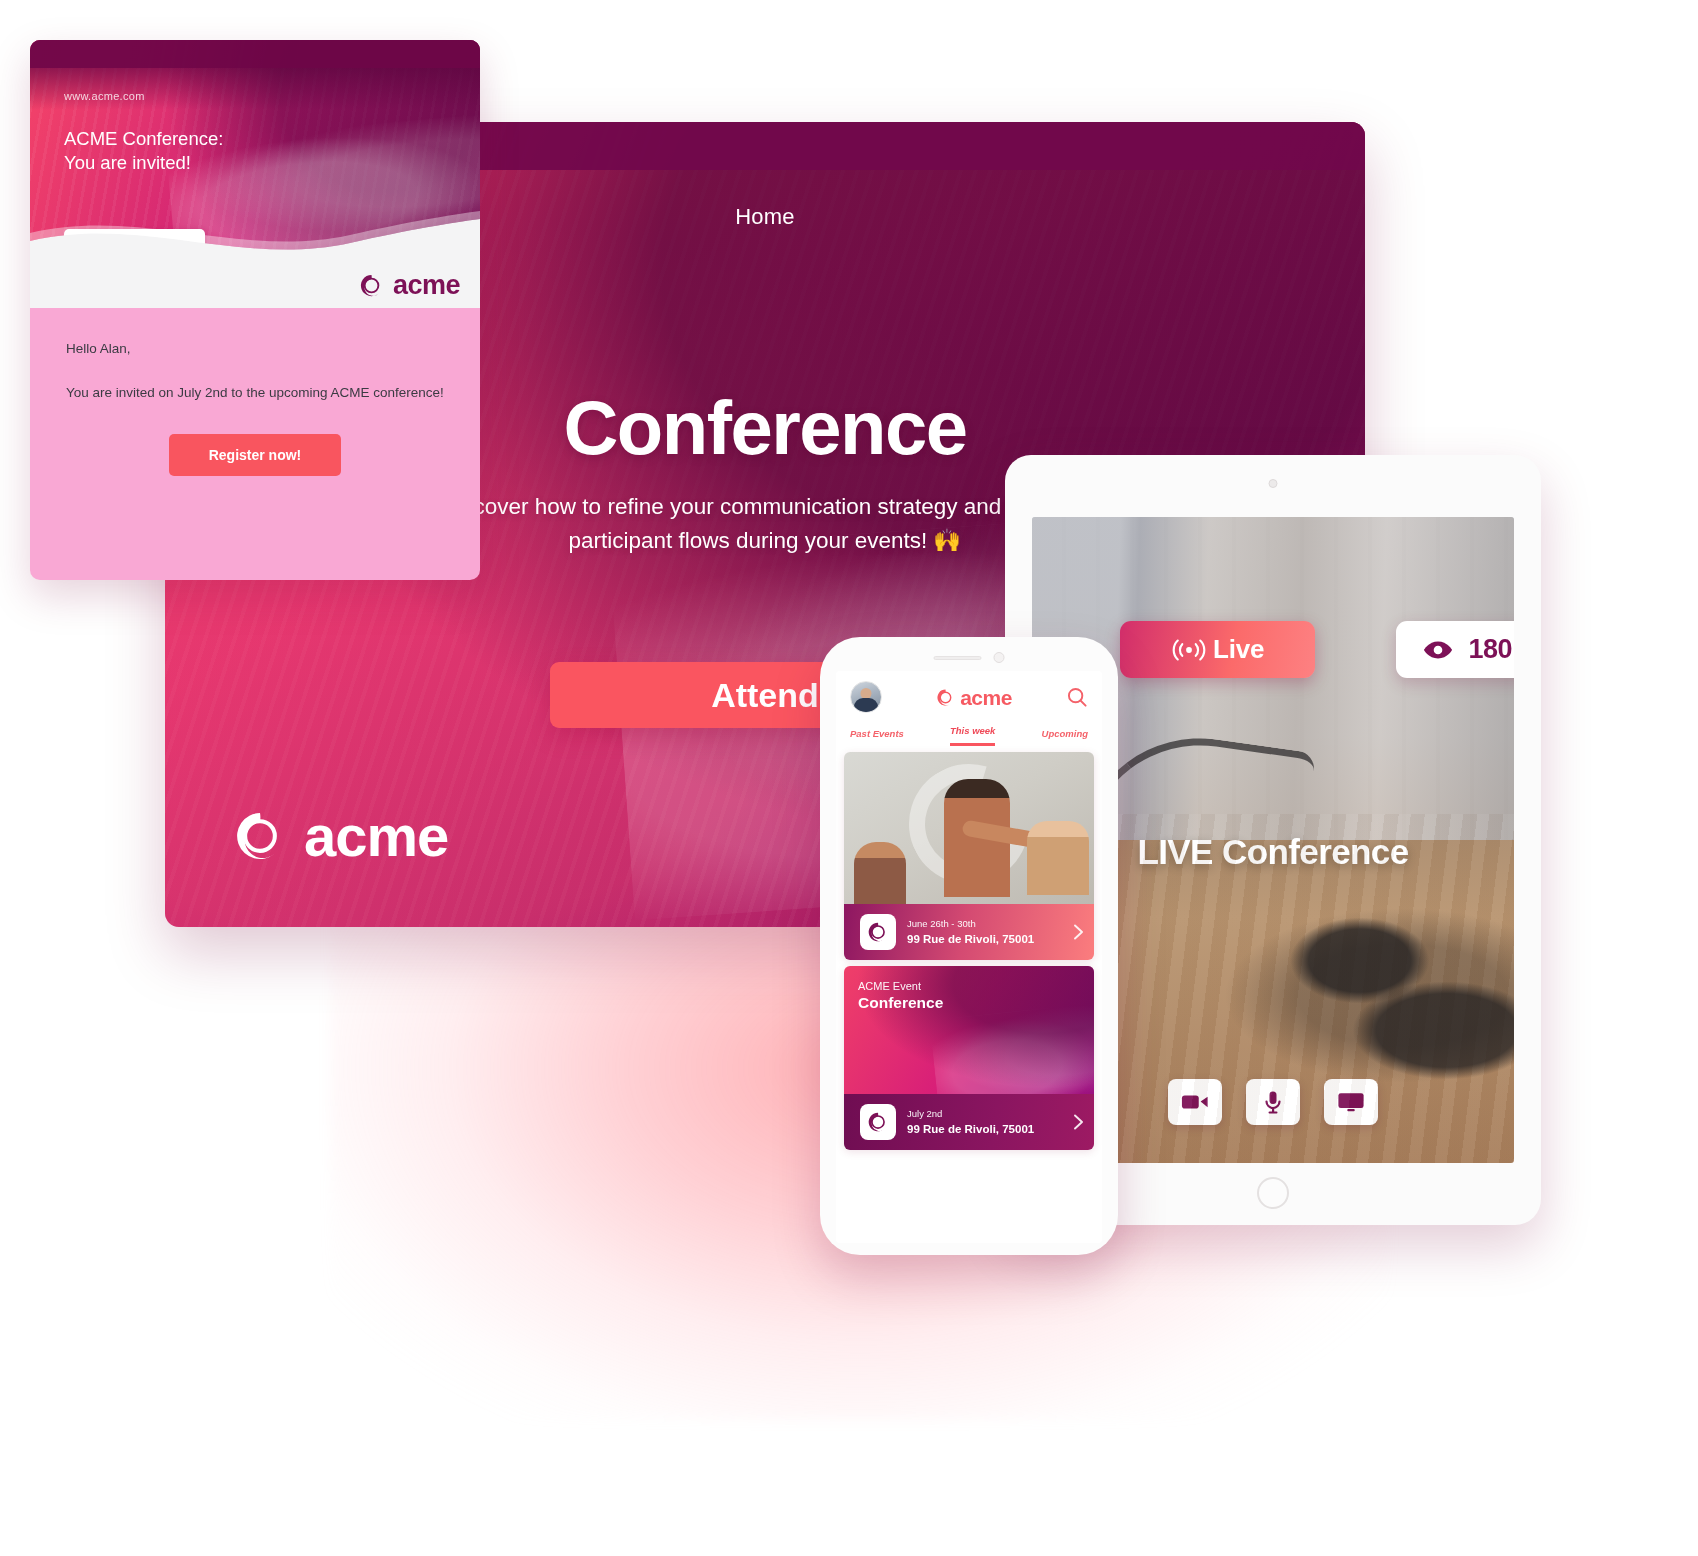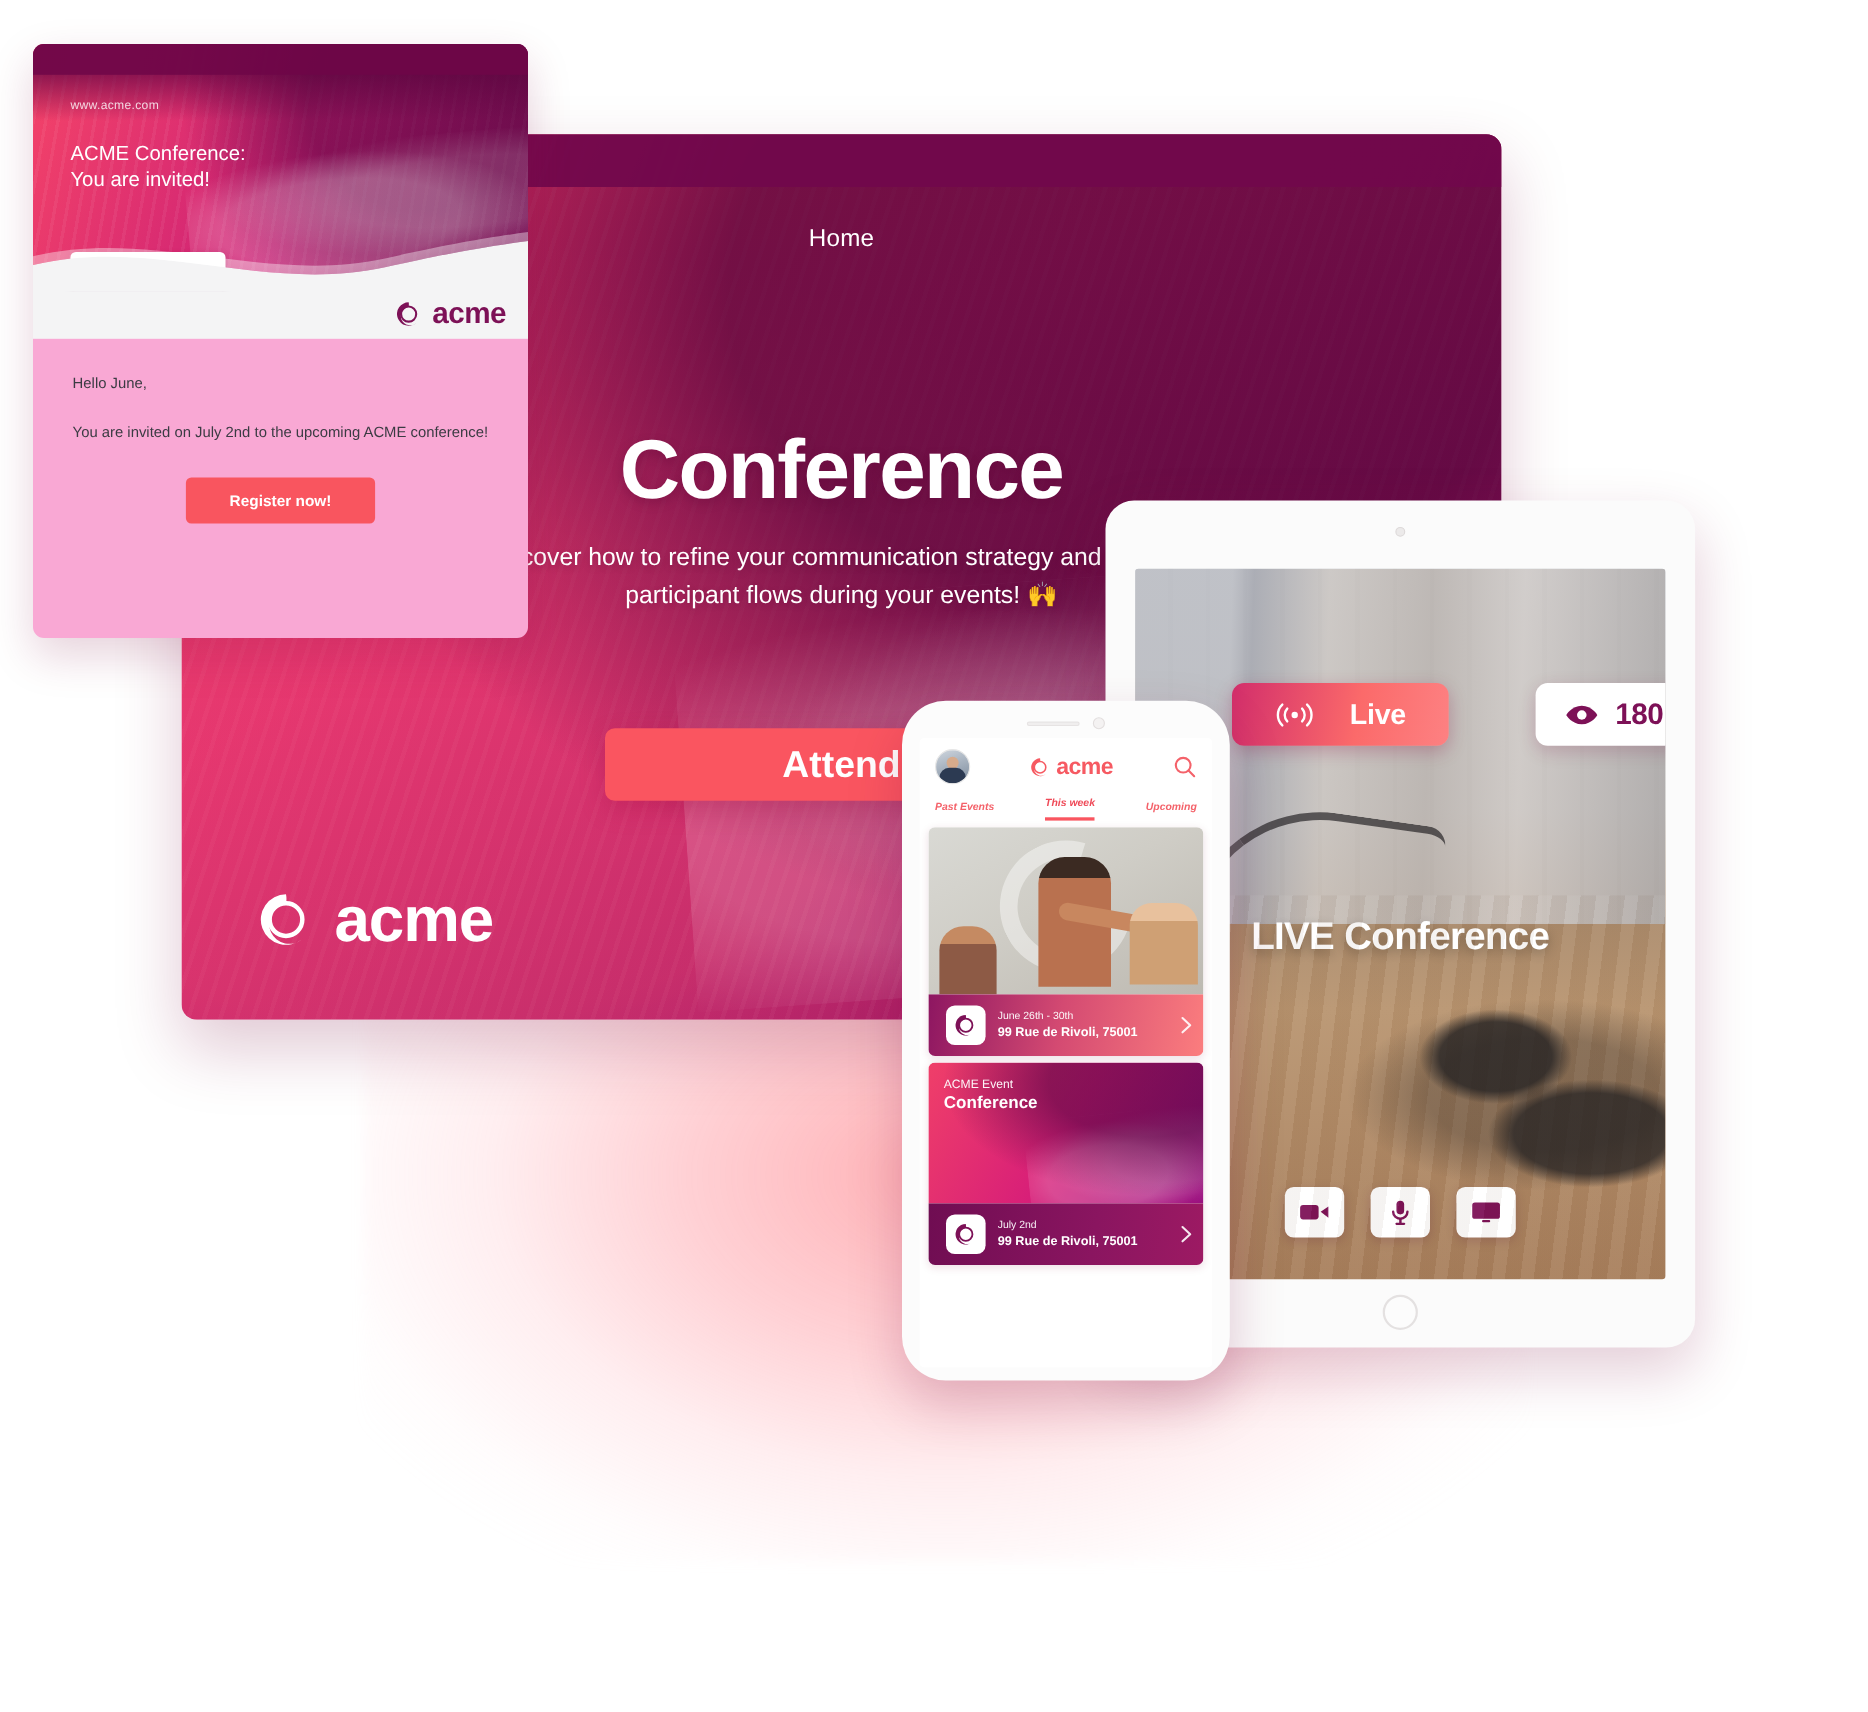--- a/index.html
+++ b/index.html
@@ -190,23 +190,23 @@
   .mic-arm{
     position:absolute; left:10%; top:34%; width:46%; height:34%;
     border-top:7px solid rgba(35,33,35,.80);
     border-left:7px solid rgba(35,33,35,.70);
     border-radius:55% 8% 0 0;
     transform: rotate(8deg);
     opacity:.85;
   }
   .live-badge{
     position:absolute; left:88px; top:104px;
-    display:flex; align-items:center; gap:32px;
+    display:flex; align-items:center; gap:6px;
     background:linear-gradient(100deg,#d22e6b 0%, #fb6a6a 58%, #fd8182 100%);
-    border-radius:11px; padding:13px 39px;
+    border-radius:11px; padding:13px 51px;
     box-shadow:0 5px 16px rgba(140,10,60,.28);
     color:#fff;
   }
   .live-badge .lbl{ font-size:26px; font-weight:bold; letter-spacing:-.2px; }
   .views-badge{
     position:absolute; right:-24px; top:104px;
     display:flex; align-items:center; gap:14px;
     background:#fff; border-radius:11px; padding:13px 26px;
     box-shadow:0 5px 16px rgba(120,10,60,.20);
     color:#7d1157;
@@ -350,21 +350,21 @@
     <div class="email-logobar">
       <div class="acme-logo">
         <svg class="acme-ring" width="25" height="25" viewBox="0 0 40 40">
           <path d="M20 3 A17 17 0 1 0 31 33 A13.5 13.5 0 1 1 20 9.5 A17 17 0 0 0 20 3 Z" fill="#7d1157"></path>
           <circle cx="20" cy="20" r="11" fill="none" stroke="#7d1157" stroke-width="3"></circle>
         </svg>
         <span class="acme-word" style="color:#7d1157">acme</span>
       </div>
     </div>
     <div class="email-body">
-      <p class="greet">Hello June,</p>
+      <p class="greet">Hello Alan,</p>
       <p>You are invited on July 2nd to the upcoming ACME conference!</p>
       <button class="email-register">Register now!</button>
     </div>
   </div>
 
   <div class="desktop">
     <div class="desktop-bg"></div>
     <div class="desktop-topbar"></div>
     <div class="nav-home">Home</div>
     <div class="hero-title">Conference</div>

